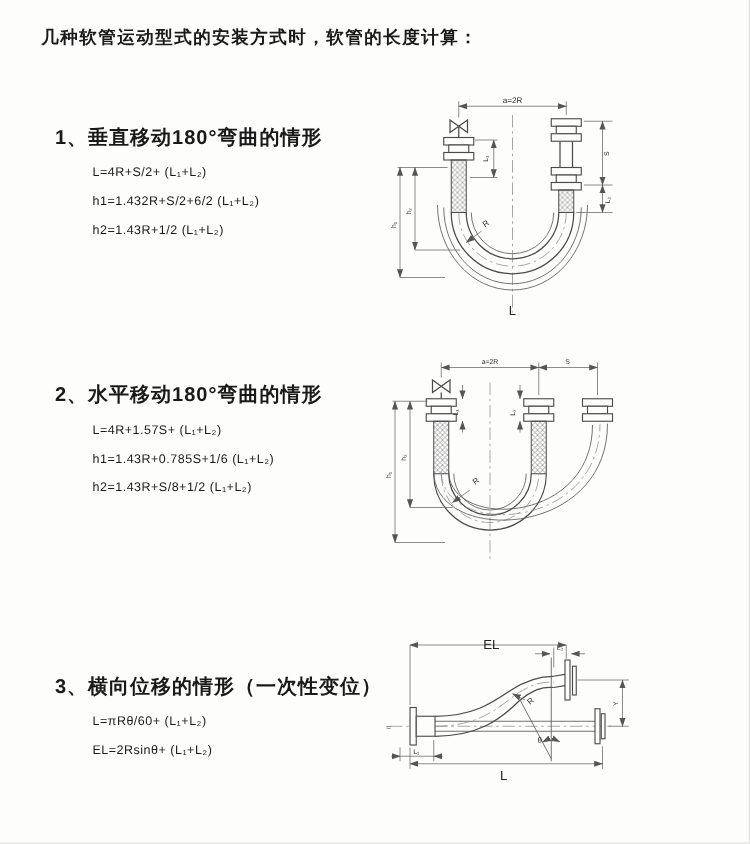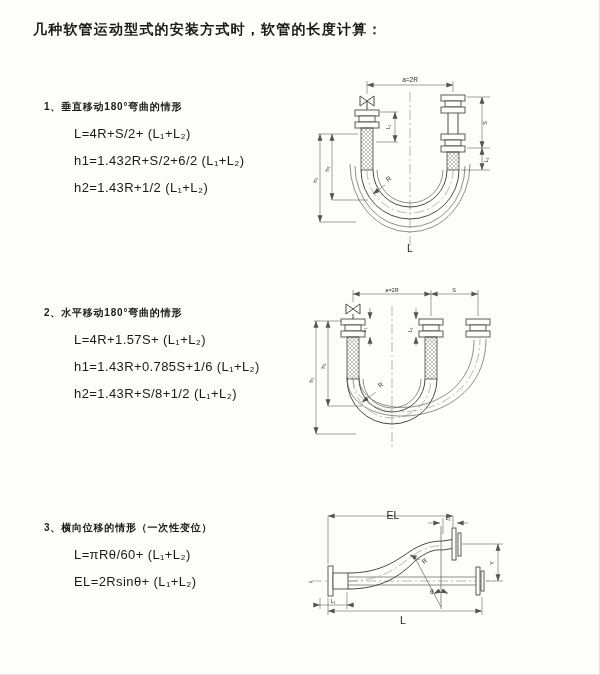--- a/index.html
+++ b/index.html
@@ -5,23 +5,23 @@
   html,body{margin:0;padding:0;}
   body{
     width:600px;height:675px;position:relative;overflow:hidden;
     background:#fdfdfc;color:#1a1a1a;
     font-family:"Liberation Sans", sans-serif;
   }
   .page-edge{position:absolute;right:0;top:0;width:599px;height:674px;
     border-right:1px solid #e2e2e0;border-bottom:1px solid #e2e2e0;pointer-events:none;}
   .page-title{position:absolute;left:33px;top:21px;font-size:14px;font-weight:700;letter-spacing:1.2px;}
   .sec{position:absolute;left:44px;}
-  .sec .heading{font-size:10px;font-weight:700;letter-spacing:0.8px;}
-  .sec .formula{font-size:13px;margin-top:12px;margin-left:30px;letter-spacing:0.4px;}
-  .sec1{top:100px}.sec2{top:306px}.sec3{top:521px}
+  .sec .heading{font-size:16px;font-weight:700;letter-spacing:0.8px;text-align:right;}
+  .sec .formula{font-size:10px;margin-top:12px;margin-left:30px;letter-spacing:0.4px;}
+  .sec1{top:100px}.sec2{top:306px}.sec3{top:539px}
   .diag{position:absolute;}
   #d1{left:310px;top:70px}
   #d2{left:306px;top:284px}
   #d3{left:300px;top:506px}
   .dl{stroke:#4b4b4b;stroke-width:1;fill:none;}
   .thin{stroke:#5f5f5f;stroke-width:0.7;fill:none;}
   .dim{stroke:#666;stroke-width:0.6;fill:none;}
   .cl{stroke:#8b8b8b;stroke-width:0.6;fill:none;stroke-dasharray:10 3 2 3;}
   .flg{stroke:#4b4b4b;stroke-width:0.9;fill:#fdfdfc;}
   .lbl{font-size:6.5px;fill:#2d2d2d;font-family:"Liberation Sans",sans-serif;}

